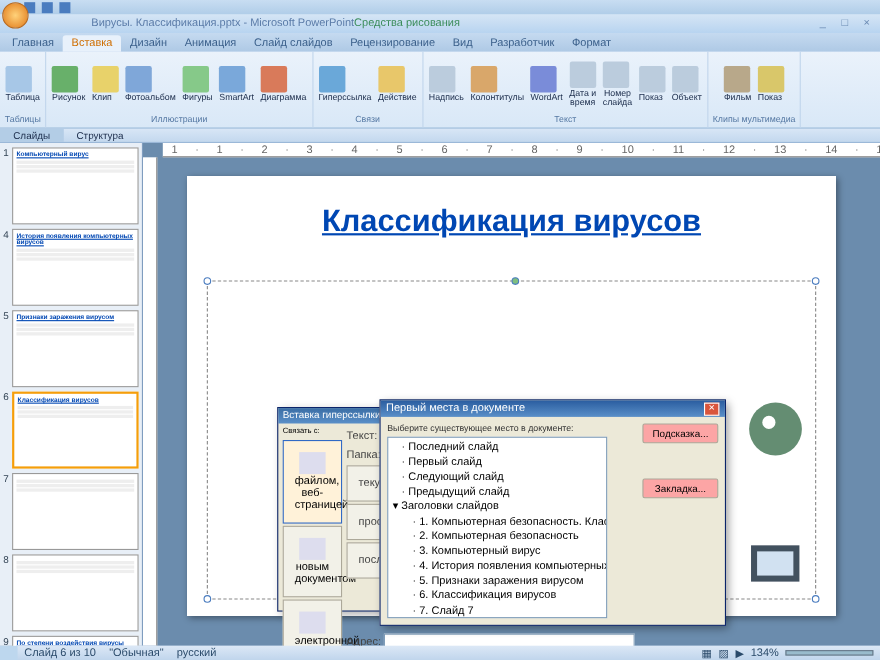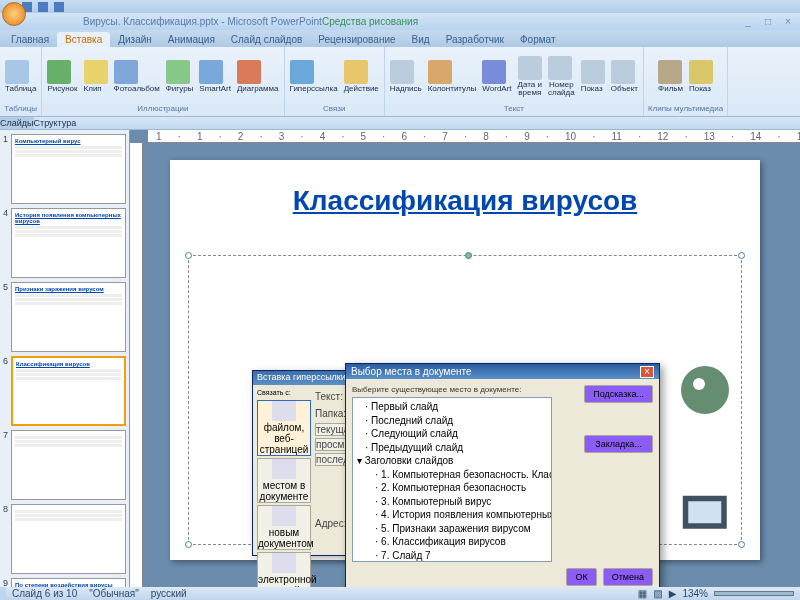--- a/index.html
+++ b/index.html
@@ -14,21 +14,21 @@
 .tab{padding:2px 8px;color:#3a5f8a;cursor:pointer}
 .tab.active{background:#e8f1fb;border-radius:3px 3px 0 0;color:#cf6e00}
 .ribbon{height:70px;background:linear-gradient(#eaf2fb,#d9e8f7);display:flex;border-bottom:1px solid #9bb8d8}
 .rgroup{height:100%;display:flex;flex-direction:column;align-items:center;justify-content:flex-end;border-right:1px solid #c0d5ec;padding:2px 4px}
 .rgroup .items{flex:1;display:flex;align-items:center;gap:4px}
 .ritem{display:flex;flex-direction:column;align-items:flex-start;gap:1px;cursor:pointer;padding:1px}
 .ritem .icn{width:24px;height:24px;border-radius:2px}
 .ritem .lbl{font-size:8px;color:#1a2b4a;text-align:center;line-height:1}
 .rlabel{font-size:8px;color:#5578a3;padding:1px 0}
 .panelrow{display:flex;height:13px;background:linear-gradient(#d8e6f6,#c3d8ee);border-bottom:1px solid #9bb8d8}
-.ptab{padding:1px 0;font-size:9px;color:#1a2b4a;cursor:pointer}
+.ptab{padding:1px 12px;font-size:9px;color:#1a2b4a;cursor:pointer}
 .ptab.active{background:#b3cde6}
 .workspace{display:flex;height:457px;background:#87a8c9}
 .thumbs{width:130px;background:#e8eff7;overflow:hidden;border-right:1px solid #7f9dbf}
 .thumb{display:flex;margin:4px 3px;gap:3px}
 .thumb .num{font-size:9px;color:#345}
 .thumb .slide{flex:1;height:70px;background:#fff;border:1px solid #999;padding:3px;font-size:5px;color:#333}
 .thumb.sel .slide{border:2px solid #f59e0b}
 .thumb .st{font-weight:700;text-decoration:underline;color:#0047b3;font-size:6px;margin-bottom:2px}
 .editor{flex:1;position:relative;background:#6b8cad}
 .ruler-h{position:absolute;top:0;left:18px;right:0;height:13px;background:#fff;border-bottom:1px solid #888;font-size:7px;display:flex;align-items:center;overflow:hidden}
@@ -39,40 +39,40 @@
 .canvas .body{font-size:18px;color:#444;padding:0 30px}
 .canvas .bullet{display:flex;gap:8px}
 .canvas .bullet:before{content:"❐";color:#c55}
 .sel-box{position:absolute;top:95px;left:18px;right:18px;height:290px;border:1px dashed #888}
 .sel-box .hnd{position:absolute;width:7px;height:7px;background:#fff;border:1px solid #4a7cbf;border-radius:50%}
 
 .dlg1{position:absolute;left:252px;top:370px;width:330px;background:#ece9d8;border:1px solid #0a246a;box-shadow:3px 3px 8px rgba(0,0,0,.3);font-size:9px}
 .dlg1 .ttl{height:14px;background:linear-gradient(#3b6ea5,#5a8fc8);color:#fff;padding:1px 4px;font-size:9px}
 .dlg1 .body{display:flex;padding:4px;height:170px;gap:4px}
 .dlg1 .side{width:54px;display:flex;flex-direction:column;gap:2px;font-size:7px;text-align:center}
-.dlg1 .sbtn{border:1px solid #aca899;padding:0;background:#f2f1e8;cursor:pointer}
+.dlg1 .sbtn{border:1px solid #aca899;padding:10px;background:#f2f1e8;cursor:pointer}
 .dlg1 .sbtn.sel{border:1px solid #316ac5;background:#fff2d9}
 .dlg1 .sbtn .ic{width:24px;height:20px;margin:0 auto 1px;background:#dde}
 .dlg1 .main{flex:1;font-size:8px;color:#444}
 .dlg1 .main .row{display:flex;align-items:center;gap:3px;margin-bottom:3px}
 .dlg1 input{height:14px;border:1px solid #7f9db9;flex:1;font-size:8px;padding:0 2px}
 
 .dlg2{position:absolute;left:345px;top:363px;width:315px;background:#ece9d8;border:1px solid #0a246a;box-shadow:3px 3px 8px rgba(0,0,0,.4);font-size:9px}
 .dlg2 .ttl{height:15px;background:linear-gradient(#2a5da0,#5a8fc8);color:#fff;padding:1px 5px;display:flex;align-items:center;font-size:9px}
 .dlg2 .ttl .x{margin-left:auto;width:14px;height:12px;background:#d9553c;color:#fff;text-align:center;border:1px solid #fff;cursor:pointer;line-height:10px}
 .dlg2 .cnt{padding:6px;display:flex;gap:6px}
 .dlg2 .lbl{font-size:8px;color:#333;margin-bottom:3px}
 .dlg2 .tree{width:200px;height:165px;border:1px solid #7f9db9;background:#fff;padding:2px;font-size:8px;line-height:1.35;overflow:hidden}
 .dlg2 .tree .it{padding:0 0 0 10px;white-space:nowrap;cursor:pointer}
 .dlg2 .tree .it.h{padding-left:2px}
 .dlg2 .tree .it.l2{padding-left:20px}
 .dlg2 .rbtns{display:flex;flex-direction:column;gap:6px}
-.dlg2 button,.dlg1 button{height:18px;border:1px solid #aca899;background:#8b5cf6;font-size:9px;padding:0 8px;cursor:pointer;border-radius:2px}
+.dlg2 button,.dlg1 button{height:18px;border:1px solid #aca899;background:#fca5a5;font-size:9px;padding:0 8px;cursor:pointer;border-radius:2px}
 .dlg2 .ftr{display:flex;justify-content:flex-end;gap:6px;padding:0 6px 6px}
-.status{position:absolute;bottom:0;left:6px;right:0;height:13px;background:linear-gradient(#dce8f6,#c0d5ec);display:flex;align-items:center;padding:0 6px;font-size:8px;color:#2a4a6a;gap:12px}
+.status{position:absolute;bottom:0;left:16px;right:0;height:13px;background:linear-gradient(#dce8f6,#c0d5ec);display:flex;align-items:center;padding:0 6px;font-size:8px;color:#2a4a6a;gap:12px}
 .status .r{margin-left:auto;display:flex;gap:6px;align-items:center}
 .art{position:absolute;width:70px;height:60px;opacity:.85}
 .art svg{width:100%;height:100%}
 </style>
 </head>
 <body>
 
 <div class="qat">
   <span style="position:absolute;left:2px;top:2px;width:24px;height:24px;background:radial-gradient(#ffd27a,#e07818);border-radius:50%;border:1px solid #b86a1f;z-index:5"></span>
   <span style="background:#4a7cbf"></span>
@@ -327,21 +327,20 @@
     </div>
   </div>
 </div>
 
 <div class="dlg1">
   <div class="ttl">Вставка гиперссылки</div>
   <div class="body">
     <div class="side" id="hlside">
       <div style="font-size:7px;text-align:left;margin-bottom:2px">Связать с:</div>
     <div class="sbtn sel"><div class="ic"></div>файлом, веб-страницей</div>
-        <div class="sbtn"><div class="ic"></div>местом в документе</div>
         <div class="sbtn"><div class="ic"></div>новым документом</div>
         <div class="sbtn"><div class="ic"></div>электронной почтой</div>
       </div>
     <div class="main">
       <div class="row">
           <span>Текст:</span>
           <input style="">
         </div>
       <div class="row">
           <span>Папка:</span>
@@ -355,51 +354,47 @@
       <div class="row" style="margin-top:50px">
           <span>Адрес:</span>
           <input style="">
         </div>
     </div>
   </div>
 </div>
 
 <div class="dlg2">
   <div class="ttl">
-    <span>Выбор места в документе</span>
+    <span>Первый места в документе</span>
     <span class="x">×</span>
   </div>
   <div class="cnt">
     <div style="flex:1">
       <div class="lbl">Выберите существующее место в документе:</div>
       <div class="tree" id="tree">
+          <div class="it">· Последний слайд</div>
           <div class="it">· Первый слайд</div>
-          <div class="it">· Последний слайд</div>
           <div class="it">· Следующий слайд</div>
           <div class="it">· Предыдущий слайд</div>
           <div class="it h">▾ Заголовки слайдов</div>
           <div class="it l2">· 1. Компьютерная безопасность. Классификация вирусов.</div>
           <div class="it l2">· 2. Компьютерная безопасность</div>
           <div class="it l2">· 3. Компьютерный вирус</div>
           <div class="it l2">· 4. История появления компьютерных вирусов</div>
           <div class="it l2">· 5. Признаки заражения вирусом</div>
           <div class="it l2">· 6. Классификация вирусов</div>
           <div class="it l2">· 7. Слайд 7</div>
         </div>
     </div>
     <div class="rbtns">
       <button>Подсказка...</button>
       <div style="height:20px"></div>
       <button>Закладка...</button>
     </div>
   </div>
-  <div class="ftr">
-    <button>ОК</button>
-    <button>Отмена</button>
-  </div>
 </div>
 
 <div class="status">
   <span>Слайд 6 из 10</span>
   <span>"Обычная"</span>
   <span>русский</span>
   <div class="r">
     <span>▦</span>
     <span>▨</span>
     <span>▶</span>

